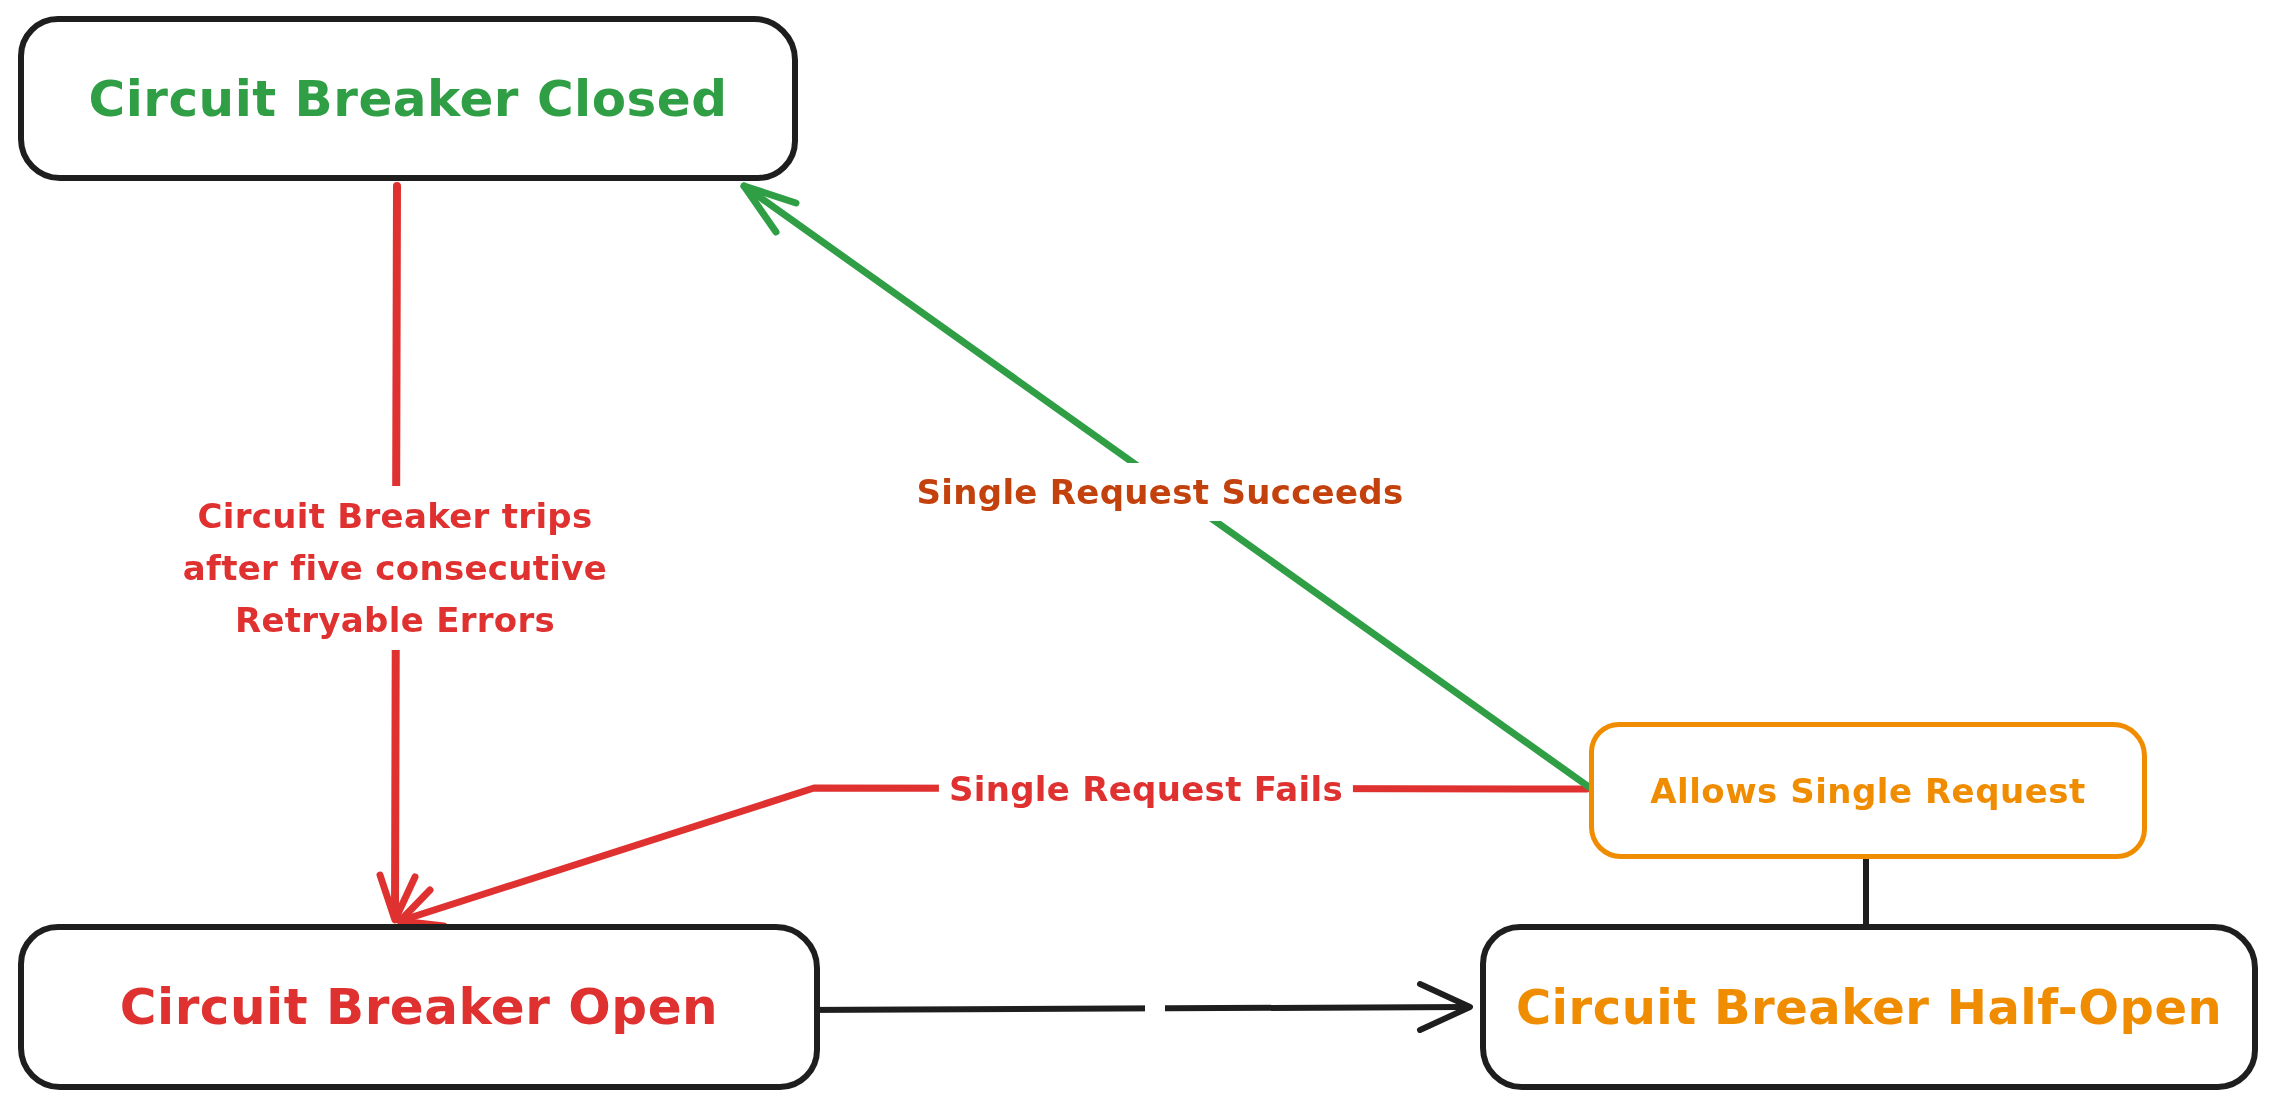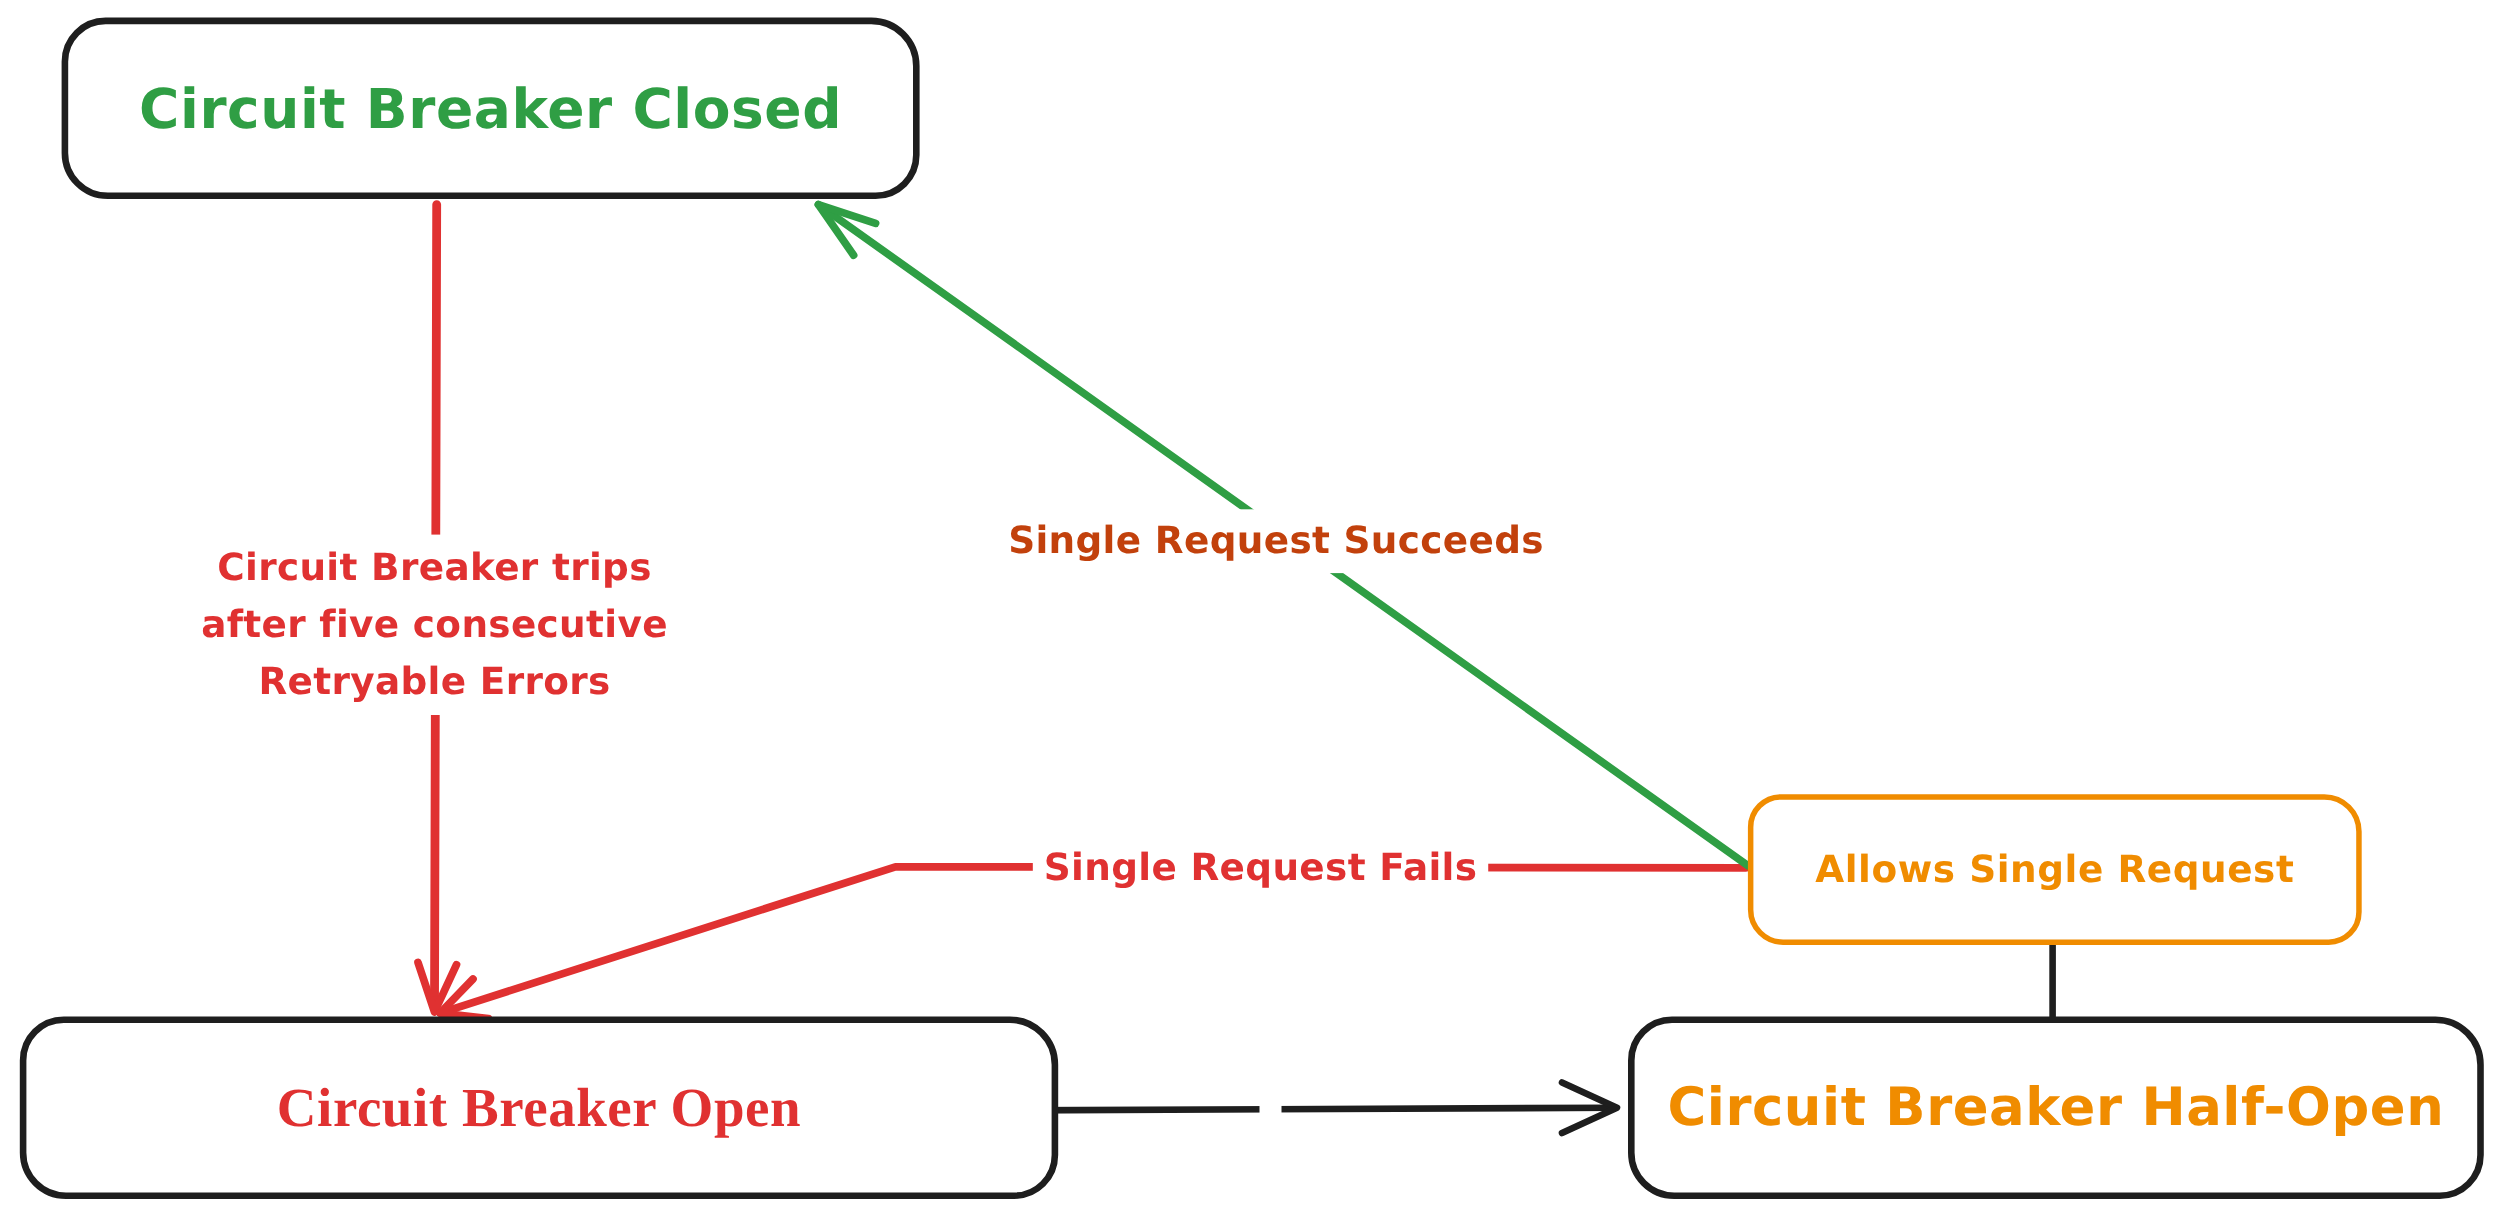--- a/index.html
+++ b/index.html
@@ -18,22 +18,22 @@
     background: #ffffff;
     border: 6px solid #1e1e1e;
     border-radius: 40px 44px 40px 42px;
     display: flex;
     align-items: center;
     justify-content: center;
     font-weight: bold;
     z-index: 2;
     letter-spacing: 0.5px;
   }
-  .node-closed   { left: 18px;   top: 16px;  width: 780px; height: 165px; color: #2f9e44; font-size: 50px; margin-left: 38px; }
-  .node-open     { left: 18px;   top: 924px; width: 944px; height: 166px; color: #e03131; font-size: 50px; font-family: Liberation Serif, serif; }
+  .node-closed   { left: 18px;   top: 16px;  width: 780px; height: 165px; color: #2f9e44; font-size: 50px; }
+  .node-open     { left: 18px;   top: 924px; width: 802px; height: 166px; color: #e03131; font-size: 50px; }
   .node-halfopen { left: 1480px; top: 924px; width: 778px; height: 166px; color: #f08c00; font-size: 48px; }
   .node-allows   {
     left: 1589px; top: 722px; width: 558px; height: 137px;
     color: #f08c00; font-size: 34px;
     border: 5px solid #f08c00;
     border-radius: 30px 34px 30px 32px;
     text-align: center;
   }
   .edge-label {
     position: absolute;

